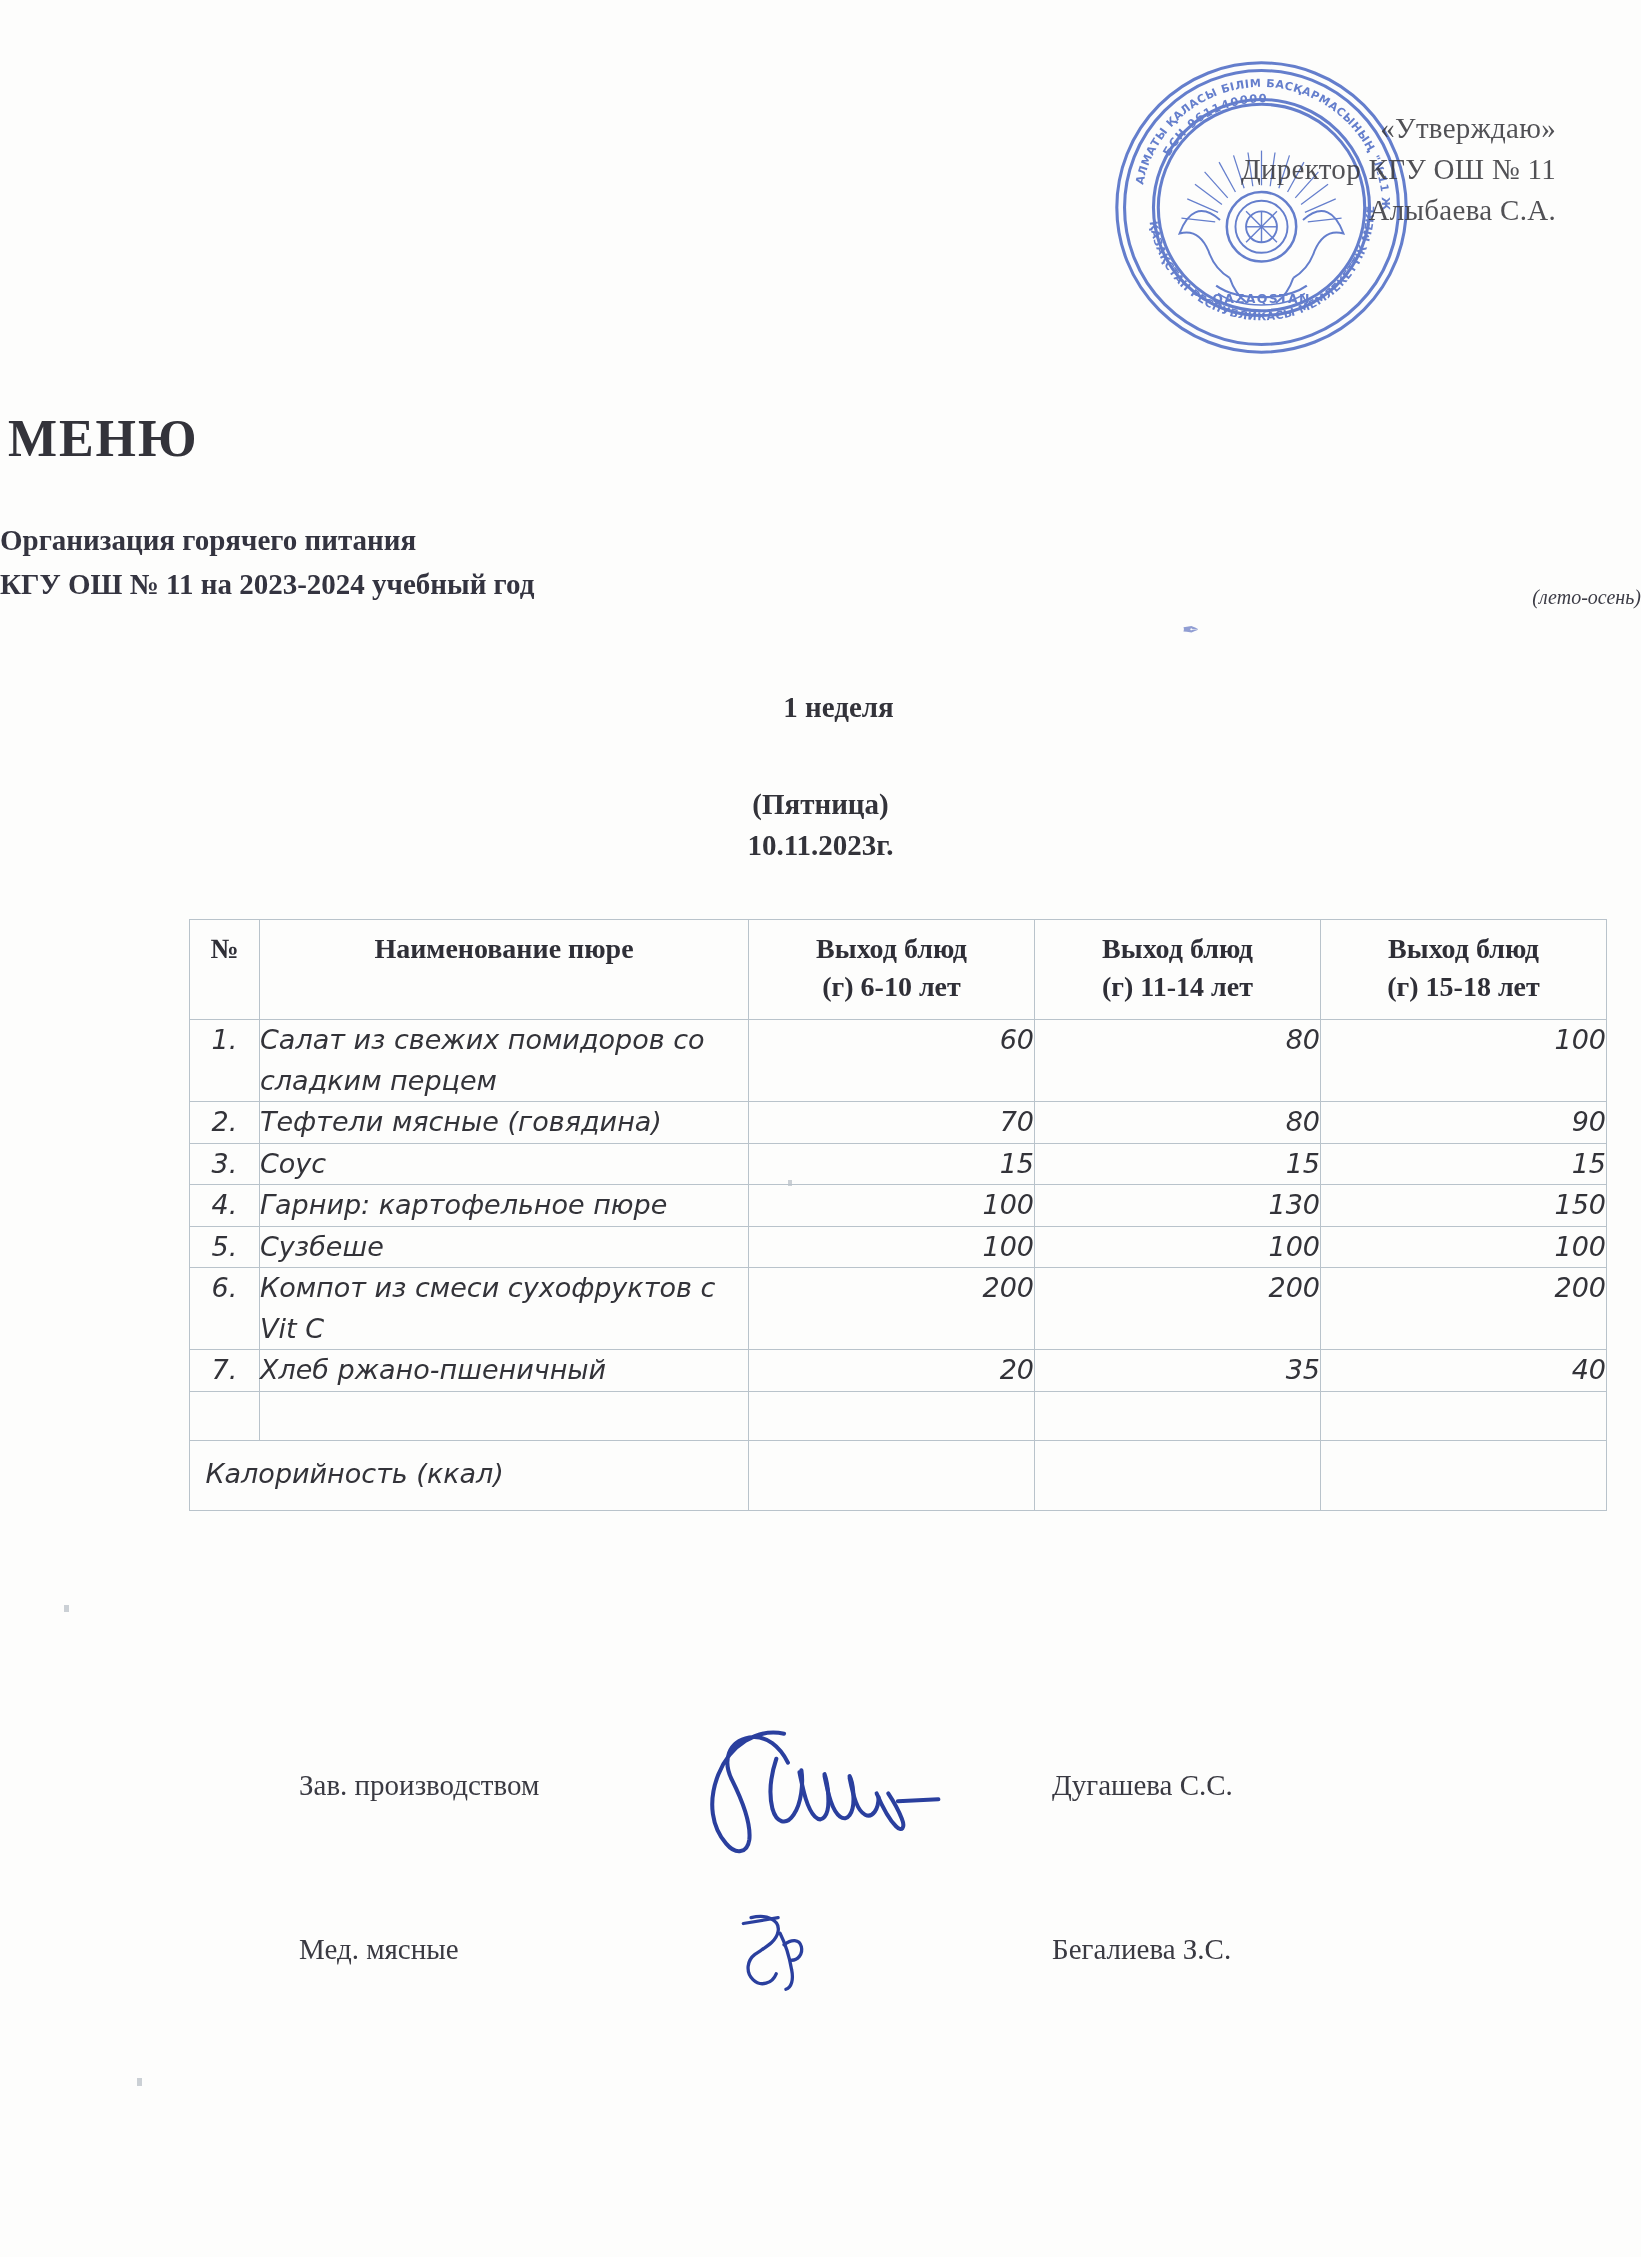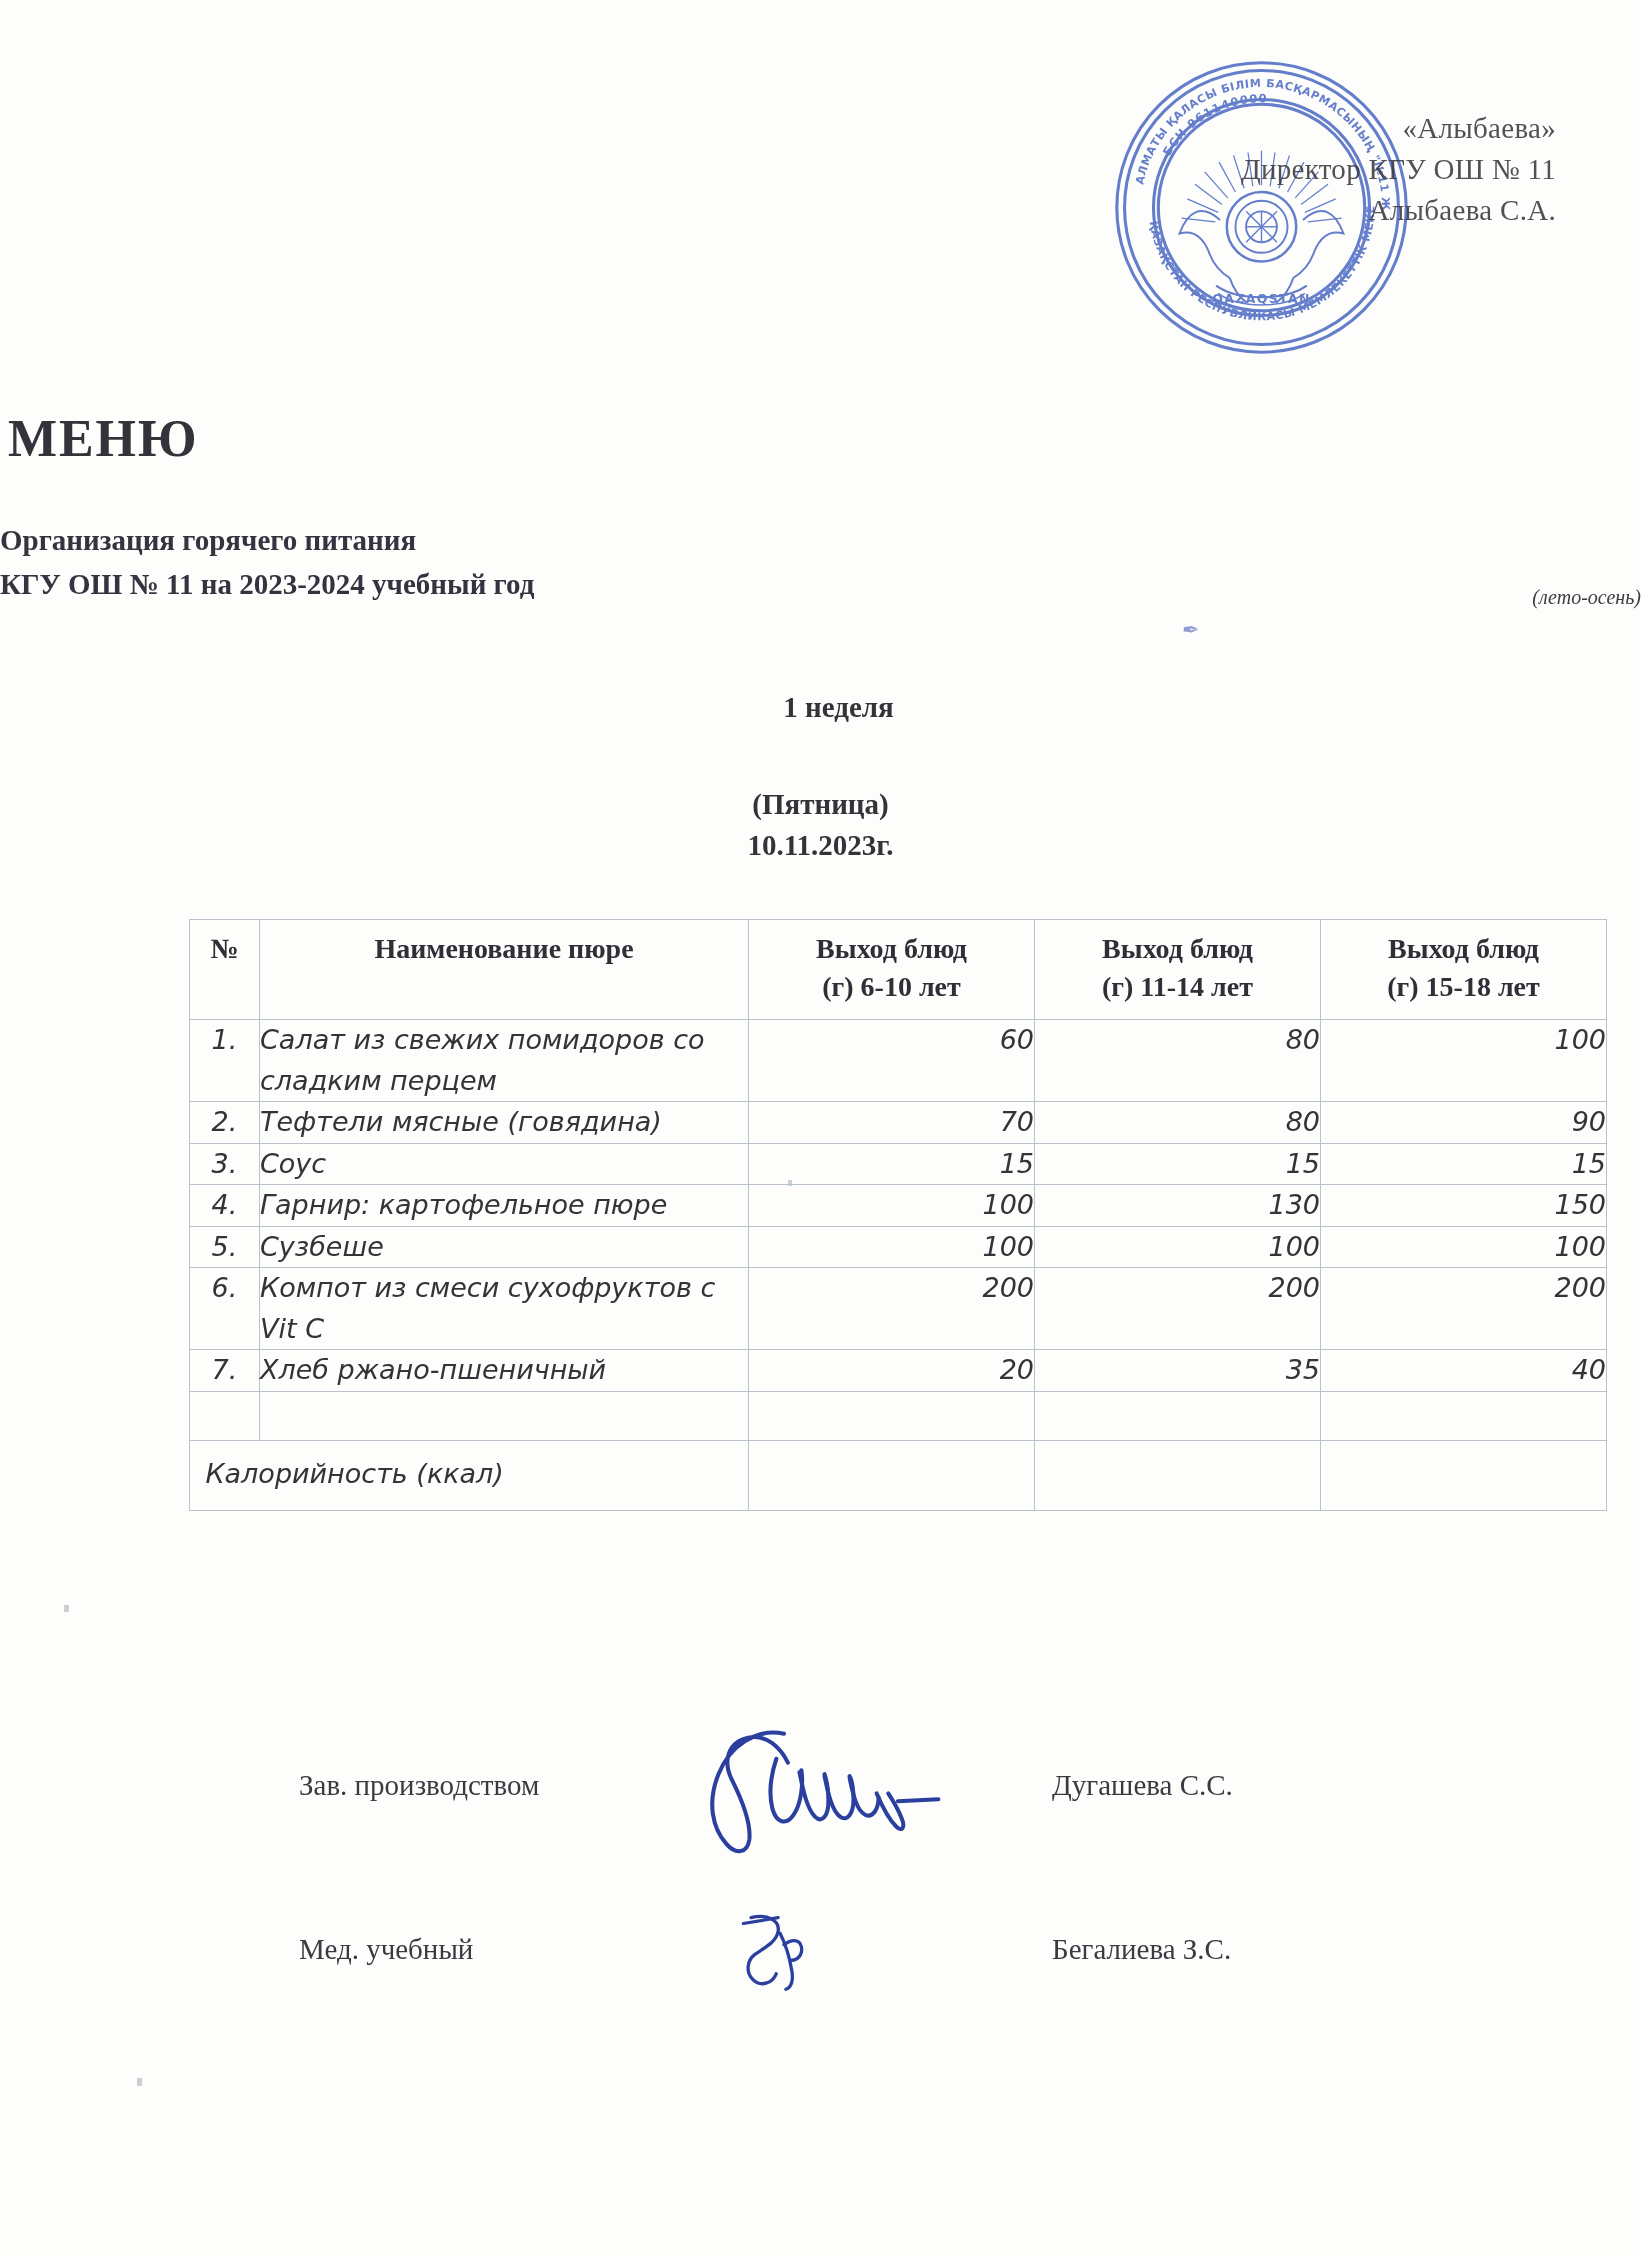--- a/index.html
+++ b/index.html
@@ -286,21 +286,21 @@
         </g>
 
         <path d="M 108,236 C 130,252 180,252 202,236" stroke-width="2.4"></path>
         <path d="M 110,244 C 132,260 178,260 200,244" stroke-width="1.6"></path>
       </g>
       <text x="155" y="254" text-anchor="middle" font-family="DejaVu Sans, sans-serif" font-size="13" font-weight="bold" fill="#3a5bbf" letter-spacing="1.4">QAZAQSTAN</text>
     </svg>
   </div>
 
   <div class="approval">
-    <div>«Алыбаева»</div>
+    <div>«Утверждаю»</div>
     <div>Директор КГУ ОШ № 11</div>
     <div>Алыбаева С.А.</div>
   </div>
 
   <div class="doc-title">МЕНЮ</div>
 
   <div class="subtitle">
     <div>Организация горячего питания</div>
     <div>КГУ ОШ № 11 на 2023-2024 учебный год</div>
   </div>
@@ -427,21 +427,21 @@
             <path d="M 180,60 C 184,80 188,94 196,98 C 204,102 210,92 210,80"></path>
             <path d="M 208,76 C 214,90 220,102 228,110 C 234,116 238,112 234,102 C 230,92 224,82 220,76"></path>
             <path d="M 230,84 L 272,82"></path>
           </g>
         </svg>
       </div>
       <div class="sig-name">Дугашева С.С.</div>
     </div>
 
     <div class="sig-row nurse">
-      <div class="sig-role">Мед. учебный</div>
+      <div class="sig-role">Мед. мясные</div>
       <div class="sig-mark">
         <svg viewBox="0 0 120 96" xmlns="http://www.w3.org/2000/svg">
           <g fill="none" stroke="#2a3f9e" stroke-width="3.4" stroke-linecap="round" stroke-linejoin="round">
             <path d="M 28,12 C 44,8 58,14 56,26 C 54,38 40,44 32,50 C 24,56 22,68 30,76
                      C 38,84 50,80 54,70"></path>
             <path d="M 20,18 L 56,12"></path>
             <path d="M 58,28 C 64,40 68,54 70,66 C 72,76 70,84 64,86"></path>
             <path d="M 62,40 C 70,34 78,34 80,42 C 82,50 76,56 70,56"></path>
           </g>
         </svg>

